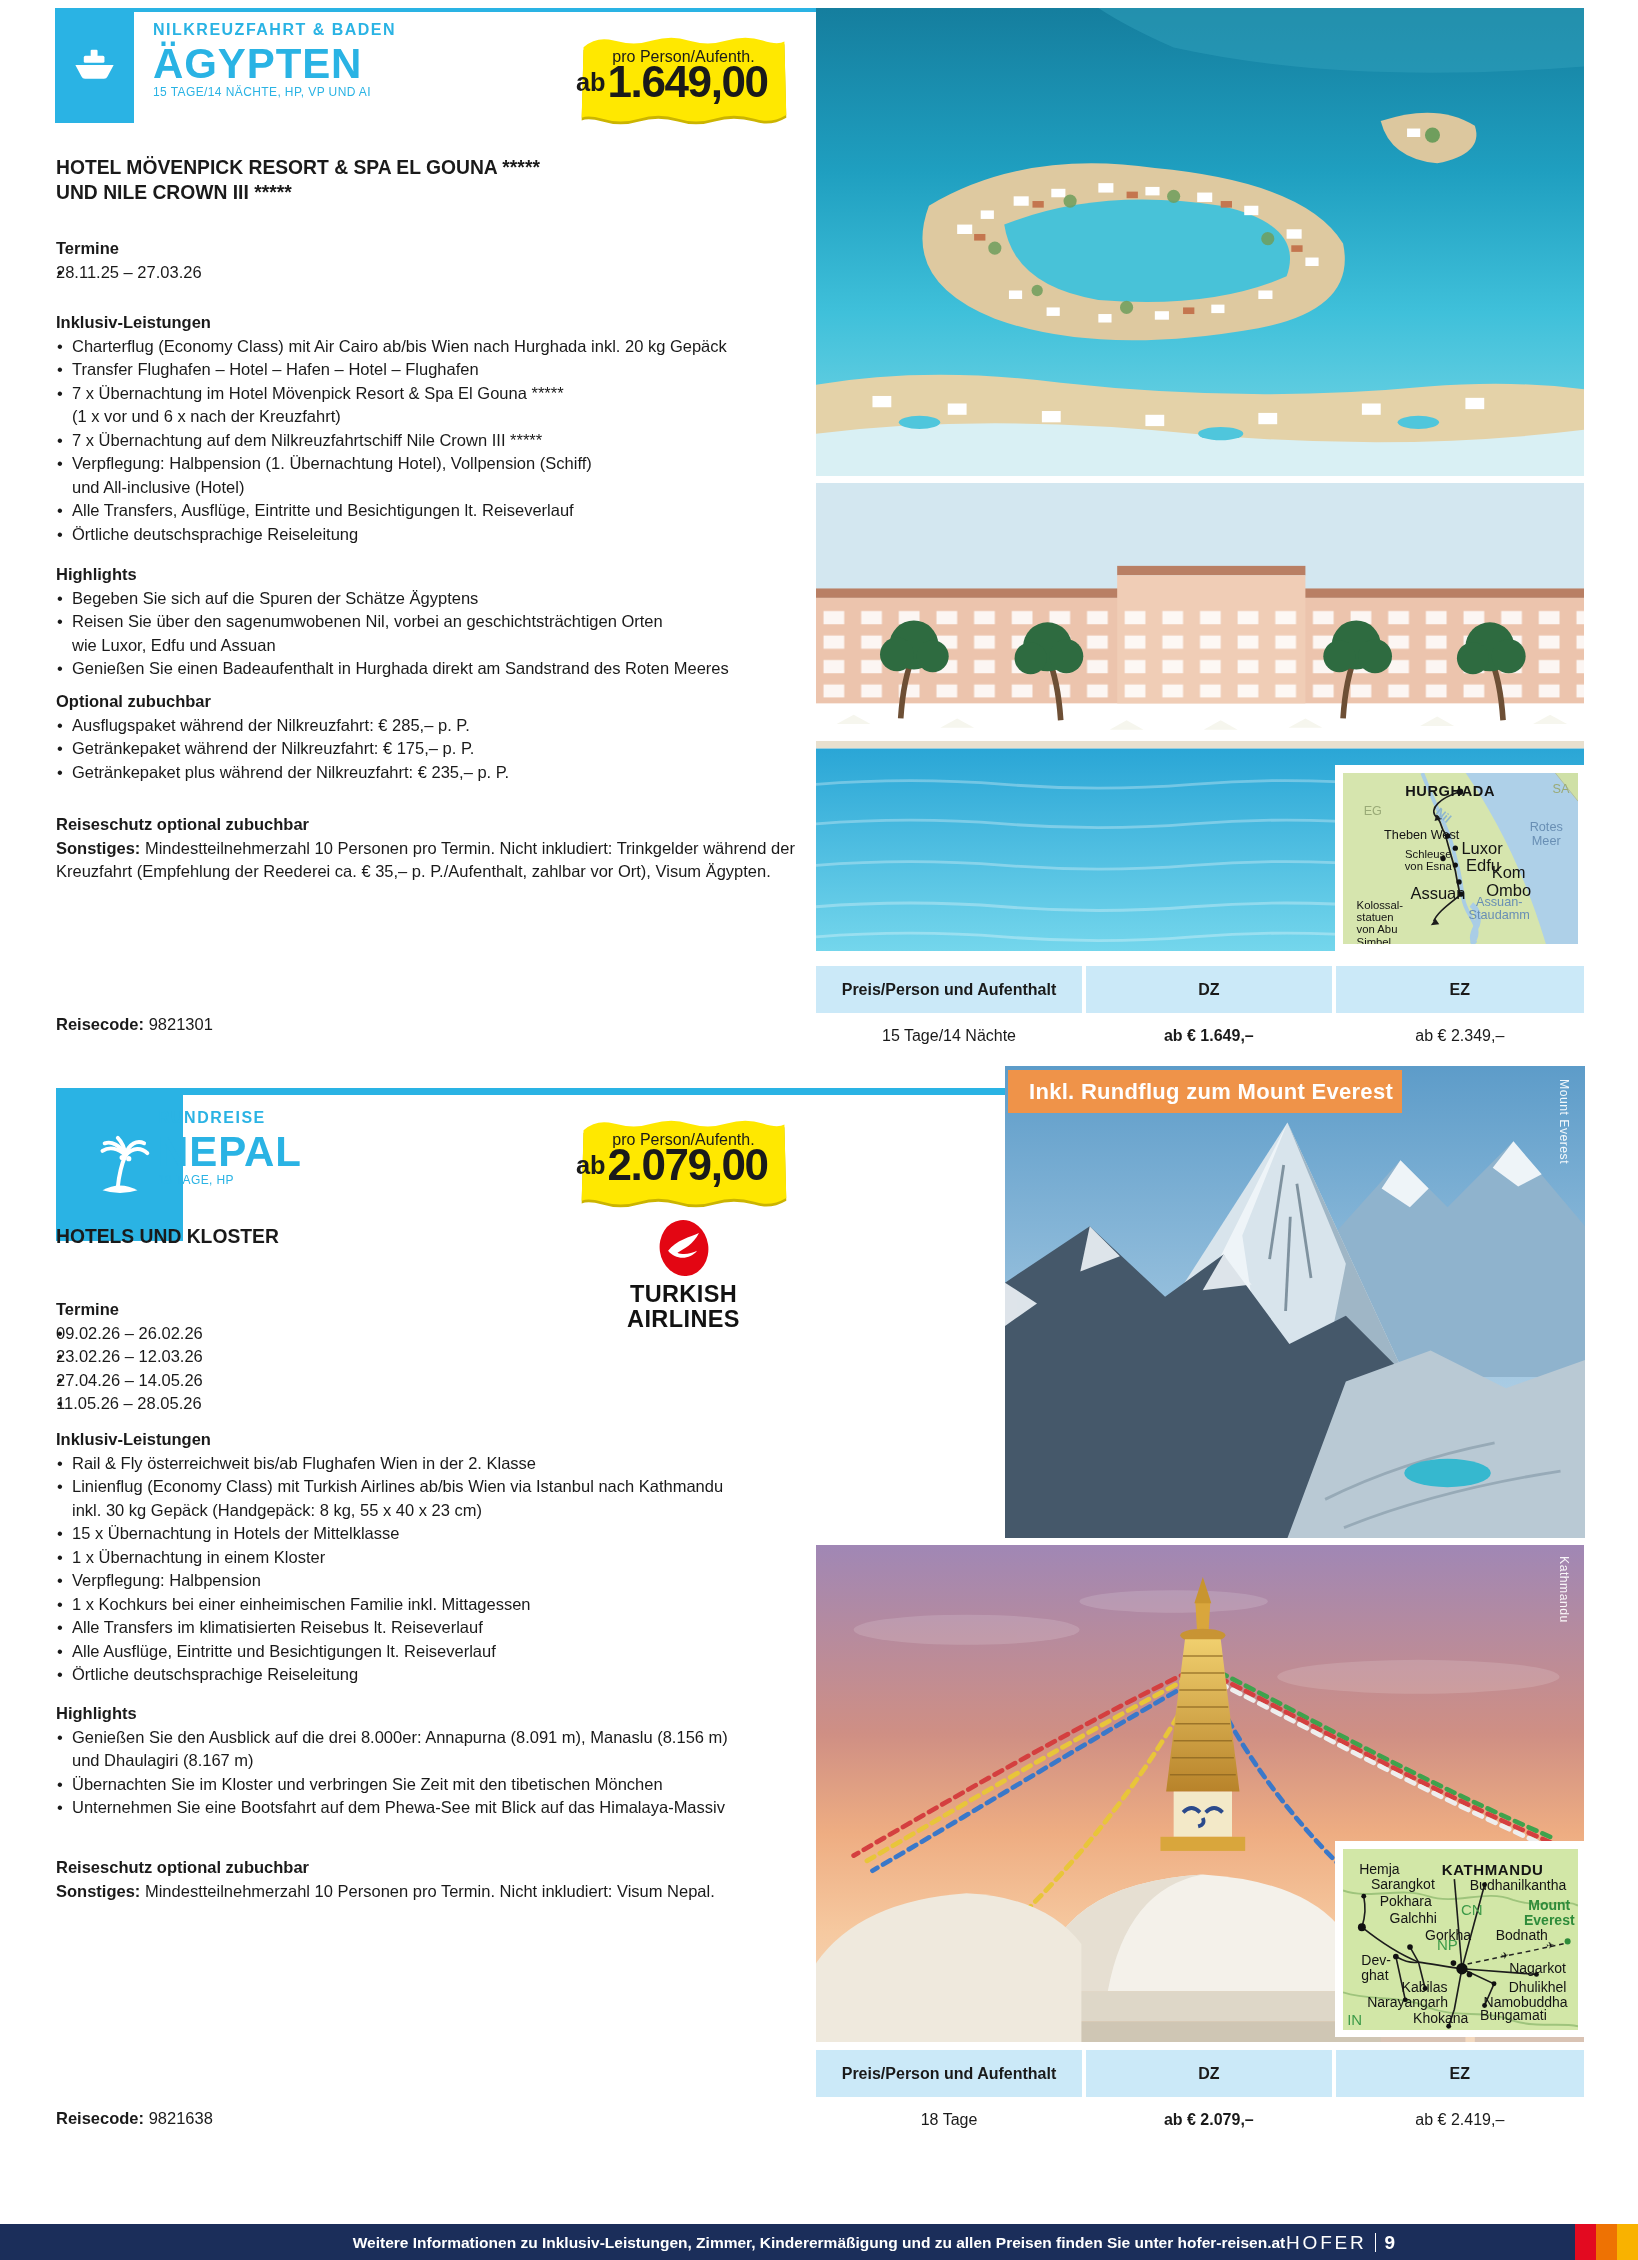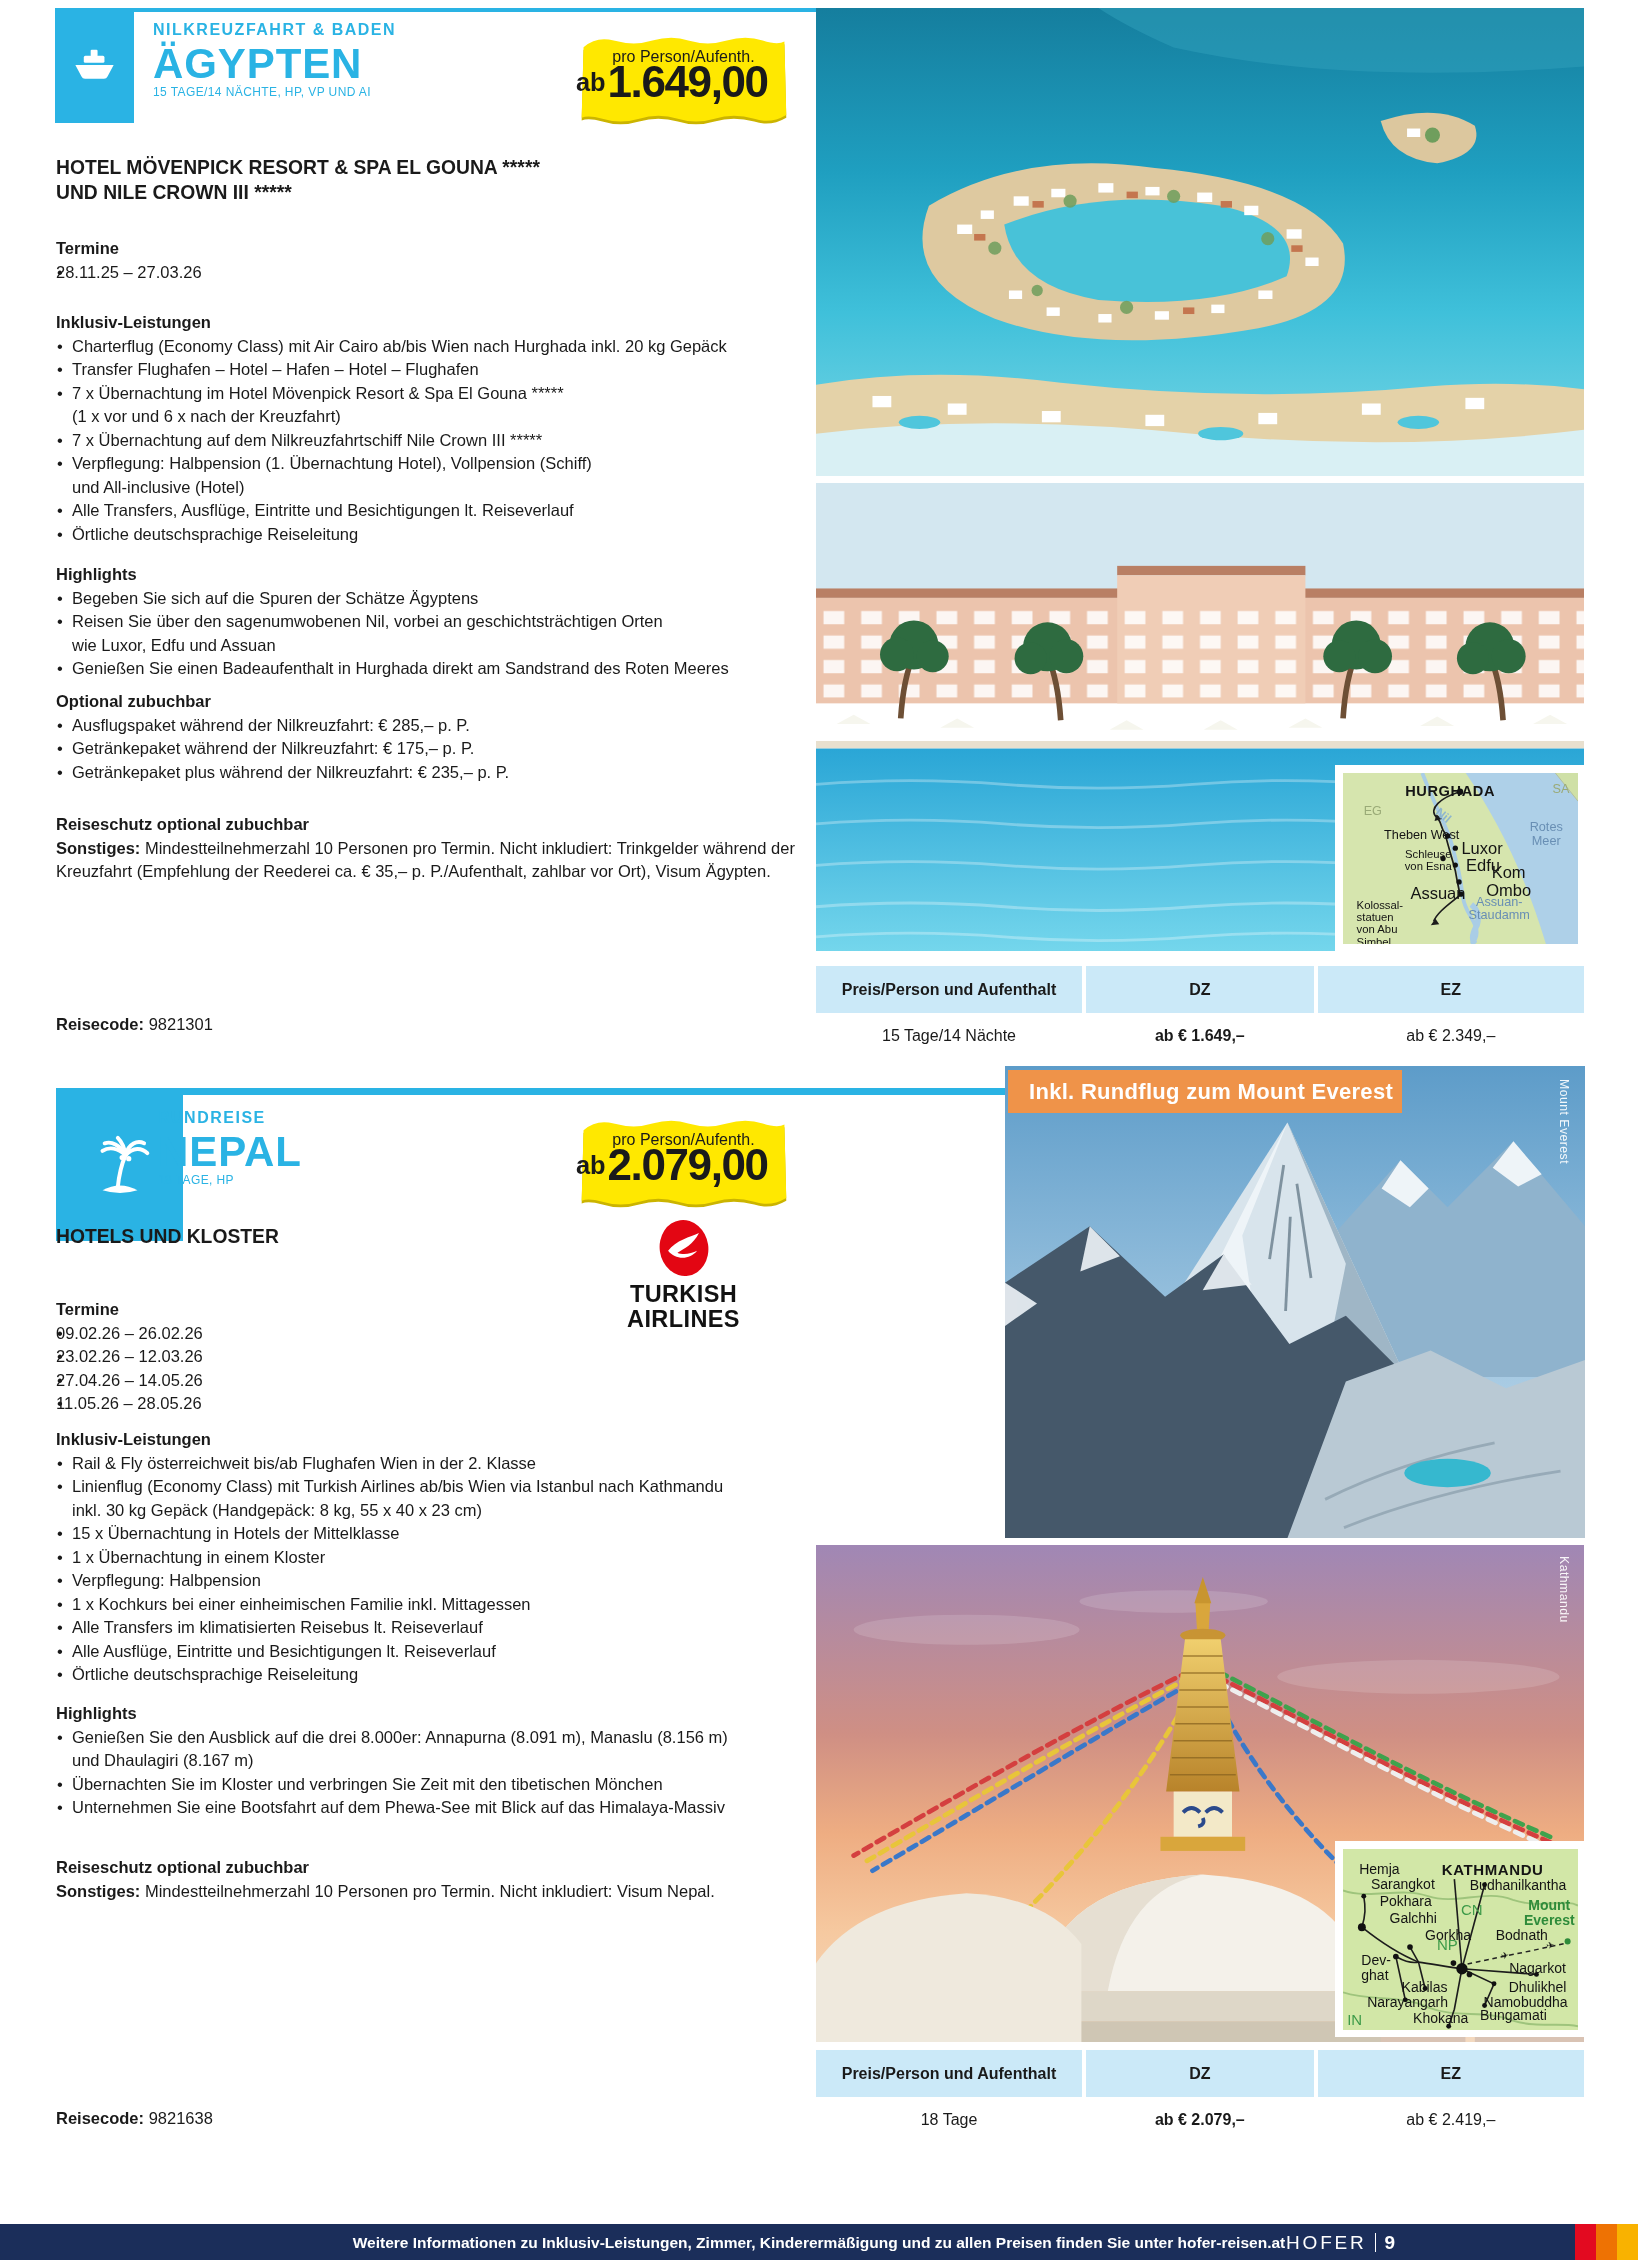--- a/index.html
+++ b/index.html
@@ -55,21 +55,21 @@
   .lbl-grn2{color:#2e8b3a;font-size:12.2px;font-weight:bold}
   .lbl-sm{font-size:11.3px}
   .lbl-left{transform:translate(0,-50%);text-align:left}
   .lbl-nil{color:#8fb6cc;transform:translate(-50%,-50%) rotate(40deg);font-size:12.2px;font-weight:bold}
 
   
   .ptable{position:absolute;left:816px;width:768px}
   .ptable .hrow{display:flex;gap:3.8px;height:47px}
   .ptable .cell{display:flex;align-items:center;justify-content:center}
   .ptable .hrow .cell{background:var(--table_blue,#cbe9f8);font-weight:bold;font-size:16px}
-  .c1{width:266px}.c2{width:228px}.c3{flex:1}
+  .c1{width:266px}.c2{width:246px}.c3{flex:1}
   .vrow{display:flex;gap:3.8px;margin-top:10.4px;font-size:16px;height:26px}
 
   
   .tklogo{position:absolute;left:591px;top:1217px;width:185px;text-align:center}
   .tklogo .name{font-size:23.5px;font-weight:bold;line-height:25.4px;letter-spacing:0.4px;color:#121212}
 
   
   .footer{position:absolute;left:0;top:2224px;width:1638px;height:37px;background:var(--footer_navy,#1b2e5a);color:#fff;display:flex;align-items:center;justify-content:center;font-size:15.5px;font-weight:bold}
   .footer-brand{position:absolute;right:243px;top:0;height:100%;display:flex;align-items:center;gap:8.5px;font-weight:normal}
   .footer-brand .hb{font-size:19px;letter-spacing:2.8px}

